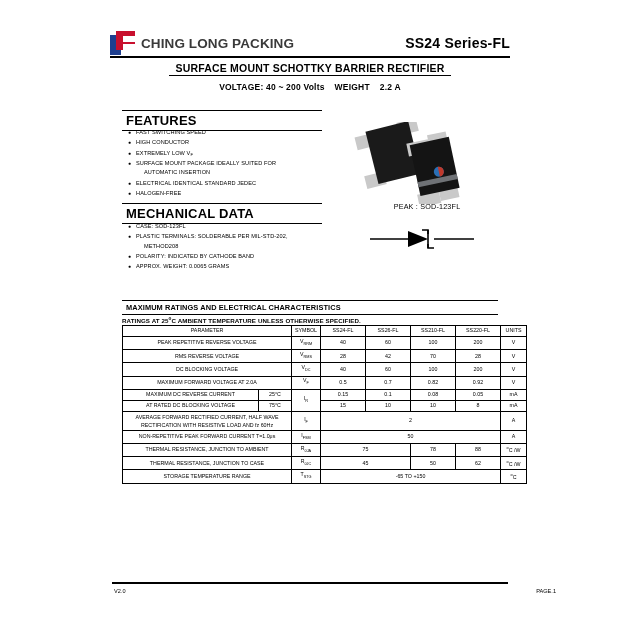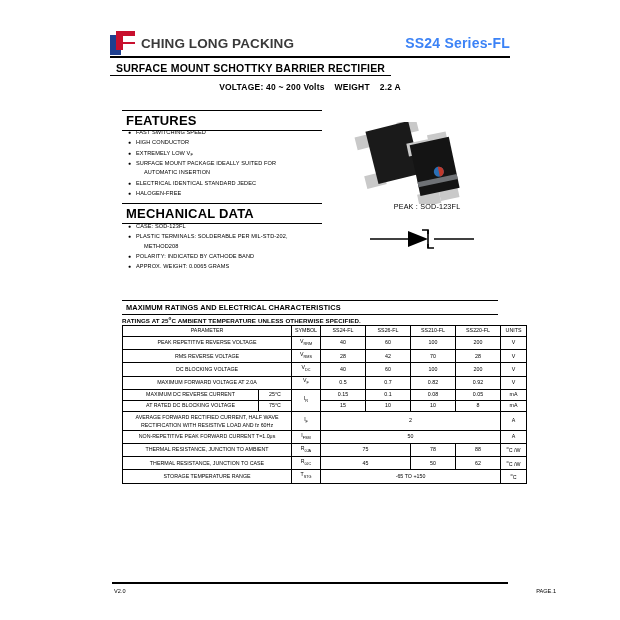--- a/index.html
+++ b/index.html
@@ -78,40 +78,40 @@
   .brand-name {
     font-size: 13.5px;
     font-weight: bold;
     letter-spacing: 0.1px;
     color: #3a3a3a;
     white-space: nowrap;
   }
   .part-title {
     font-size: 14px;
     font-weight: bold;
-    color: #3b82f6;
+    color: #000000;
     white-space: nowrap;
     letter-spacing: 0.2px;
   }
   .header-rule {
     position: absolute;
     left: 110px;
     top: 56px;
     width: 400px;
     height: 0;
     border-top: 2px solid #000;
   }
 
   
   .doc-title {
     position: absolute;
     left: 110px;
     top: 62px;
     width: 400px;
-    text-align: left;
+    text-align: center;
     font-size: 10.5px;
     font-weight: bold;
     letter-spacing: 0.2px;
   }
   .doc-title span {
     border-bottom: 1.5px solid #000;
     padding: 0 6px 1px 6px;
   }
   .doc-sub {
     position: absolute;

